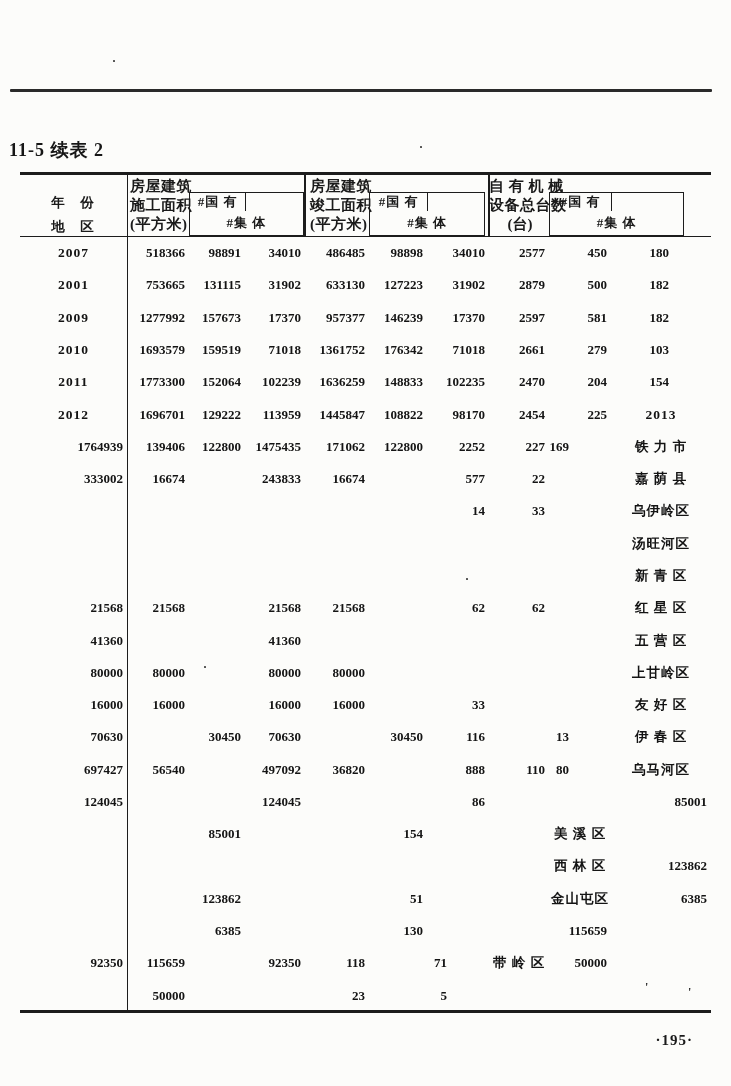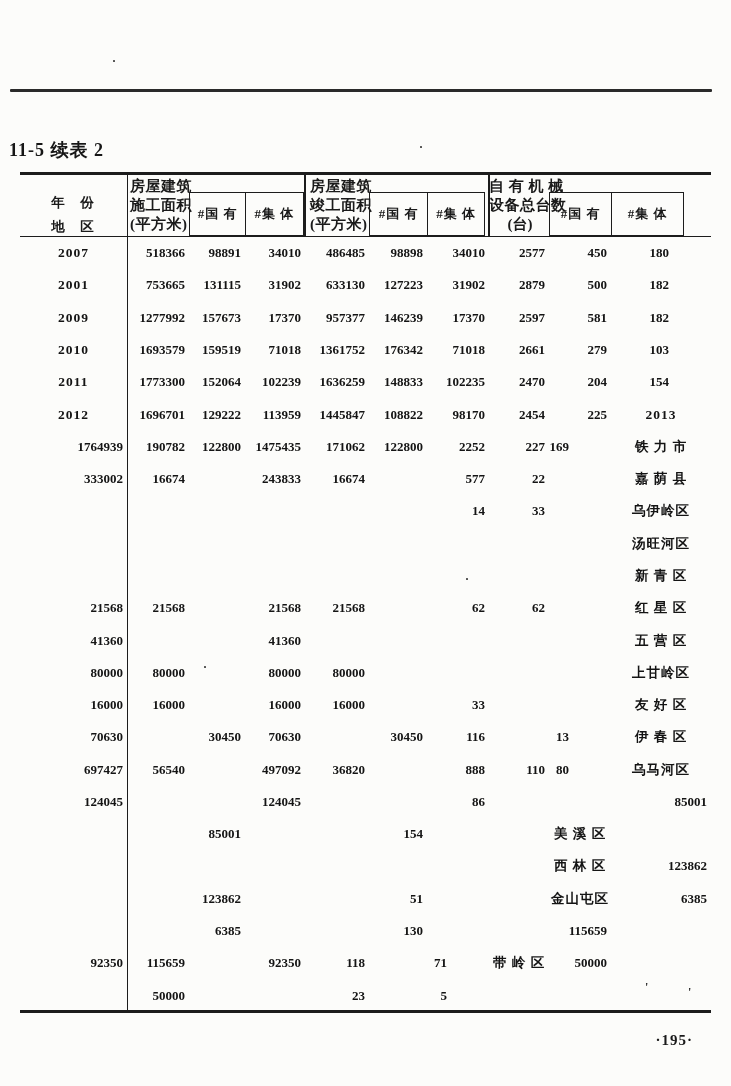--- a/index.html
+++ b/index.html
@@ -54,20 +54,21 @@
   }
   .gtext.g1{left:110px;}
   .gtext.g2{left:290px;}
   .gtext.g3{left:469px;width:62px;}
   .gtext.g3 .tline{display:block;}
   .gtext .centered{display:block;text-align:center;letter-spacing:0;}
   .subbox{
     position:absolute;top:20px;height:44px;
     border:1.5px solid #1c1c1c;box-sizing:border-box;
     display:flex;
+    flex-direction:column;
   }
   .subbox.b1{left:169px;width:114.5px;}
   .subbox.b2{left:349px;width:116px;}
   .subbox.b3{left:529px;width:135px;}
   .subcell{
     display:flex;align-items:center;justify-content:center;
     font-size:13px;white-space:nowrap;letter-spacing:1px;
   }
   .b1 .subcell:first-child{width:56px;border-right:1.5px solid #1c1c1c;box-sizing:border-box;}
   .b1 .subcell:last-child{flex:1;}
@@ -211,21 +212,21 @@
   <div class="cell c-num">129222</div>
   <div class="cell c-num">113959</div>
   <div class="cell c-num">1445847</div>
   <div class="cell c-num">108822</div>
   <div class="cell c-num">98170</div>
   <div class="cell c-num">2454</div>
   <div class="cell c-num">225</div>
 
   <div class="cell c-label">2013</div>
   <div class="cell c-num">1764939</div>
-  <div class="cell c-num">190782</div>
+  <div class="cell c-num">139406</div>
   <div class="cell c-num">122800</div>
   <div class="cell c-num">1475435</div>
   <div class="cell c-num">171062</div>
   <div class="cell c-num">122800</div>
   <div class="cell c-num">2252</div>
   <div class="cell c-num">227</div>
   <div class="cell c-num last">169</div>
 
   <div class="cell c-label">铁 力 市</div>
   <div class="cell c-num">333002</div>

